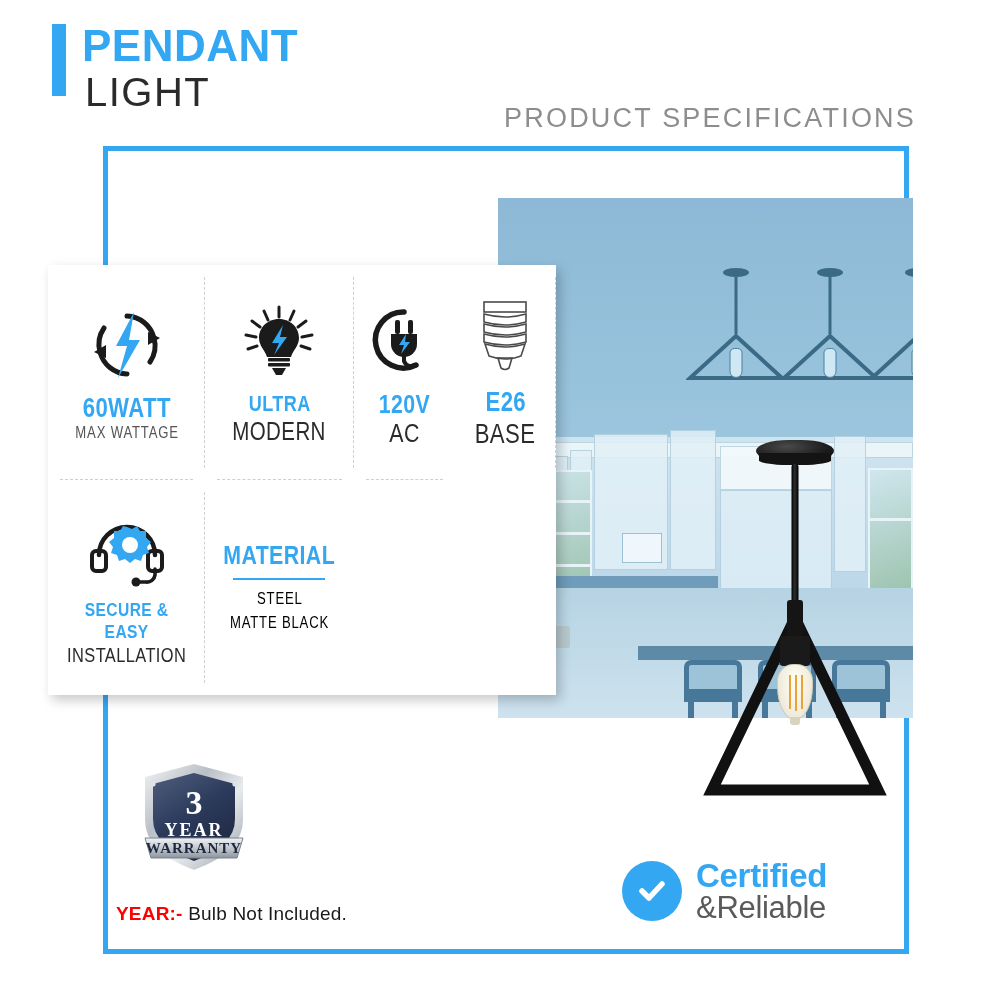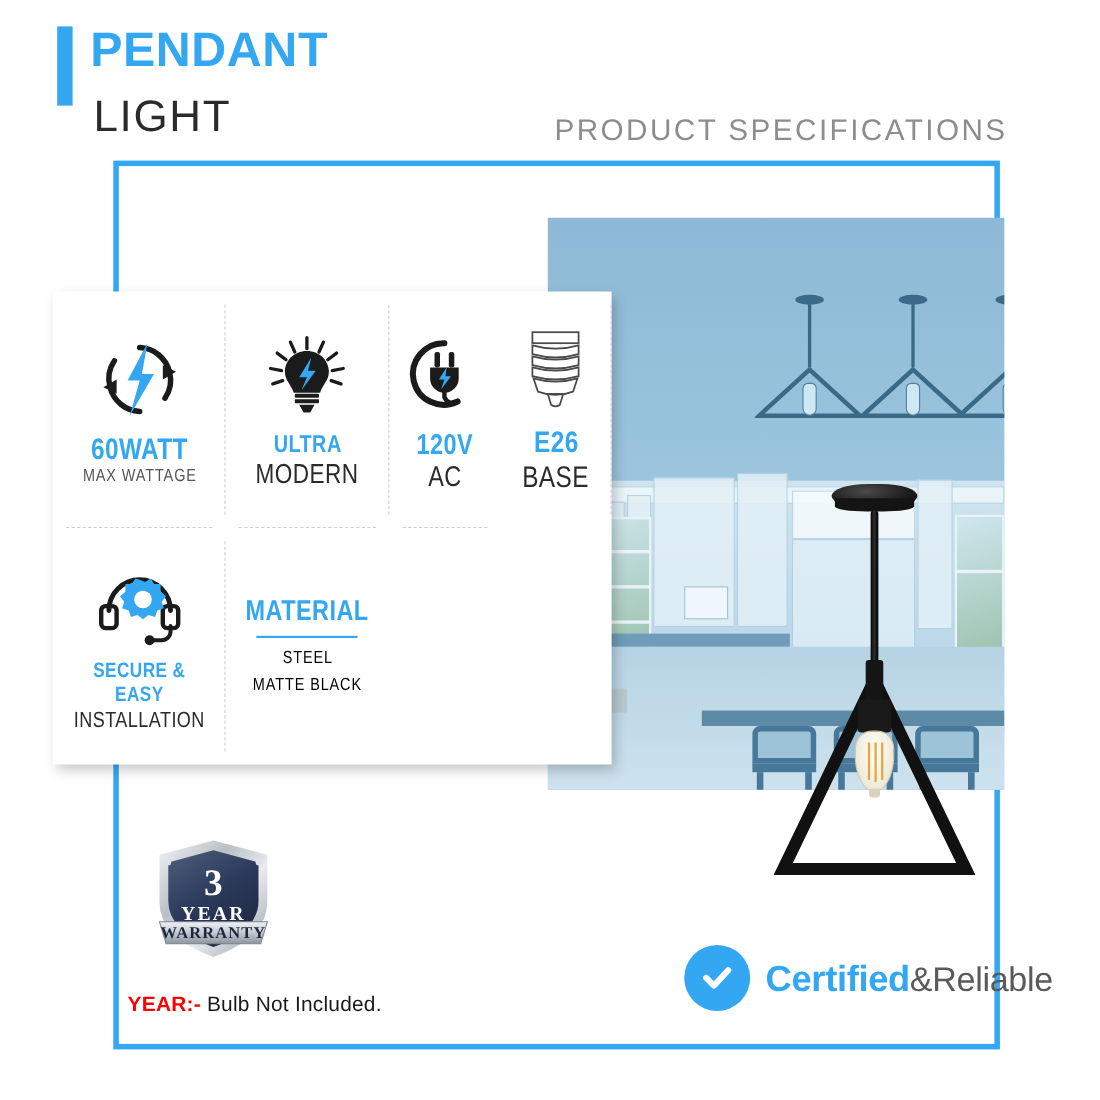--- a/index.html
+++ b/index.html
@@ -14,21 +14,21 @@
   
   .header { position: absolute; left: 52px; top: 24px; display: flex; gap: 16px; }
   .header-bar { width: 14px; height: 72px; background: #34A7F2; flex: none; }
   .header-text { display: flex; flex-direction: column; line-height: 0.98; }
   .title-1 {
     font-size: 44px; font-weight: 700; color: #34A7F2;
     letter-spacing: 0.5px; font-family: "Liberation Sans", sans-serif;
   }
   .title-2 {
     font-size: 40px; font-weight: 400; color: #2b2b2b;
-    letter-spacing: 1.5px; margin-top: 20px; margin-left: 3px;
+    letter-spacing: 1.5px; margin-top: 6px; margin-left: 3px;
   }
 
   .spec-heading {
     position: absolute; right: 84px; top: 103px;
     font-size: 27px; color: #8d8d8d; letter-spacing: 2.2px; font-weight: 400;
     white-space: nowrap;
   }
 
   
   .blue-frame {
@@ -115,21 +115,21 @@
   
   .note { position:absolute; left:116px; top:903px; font-size:19px; color:#1a1a1a;
     letter-spacing:0.2px; }
   .note b { color:#ff0000; font-weight:700; }
 
   
   .certified { position:absolute; left:622px; top:859px; display:flex;
     align-items:center; gap:14px; }
   .cert-circle { width:60px; height:60px; border-radius:50%; background:#34A7F2;
     display:flex; align-items:center; justify-content:center; flex:none; }
-  .cert-text { display:flex; flex-direction:row; line-height:1.0;align-items:flex-end; }
+  .cert-text { display:flex; flex-direction:column; line-height:1.0; }
   .cert-1 { font-size:33px; font-weight:700; color:#34A7F2; letter-spacing:-0.3px; }
   .cert-2 { font-size:31px; font-weight:400; color:#5a5a5a; letter-spacing:-0.3px; }
 </style>
 </head>
 <body>
 
 <div id="page">
 
   <div class="header">
     <div class="header-bar"></div>

